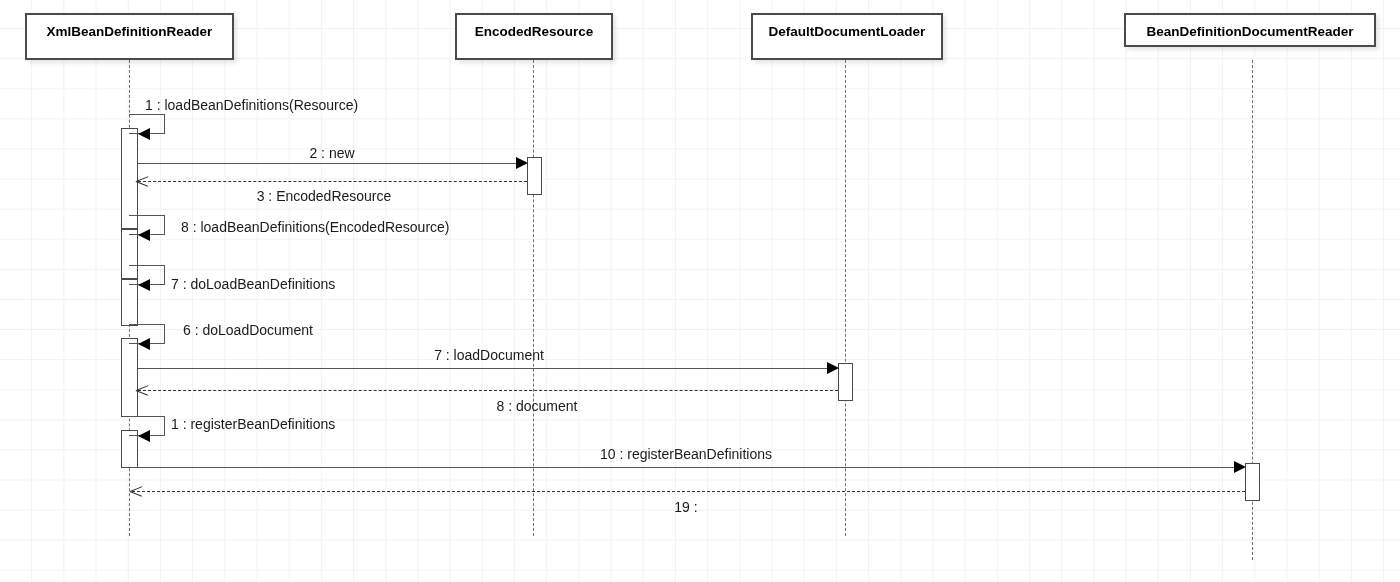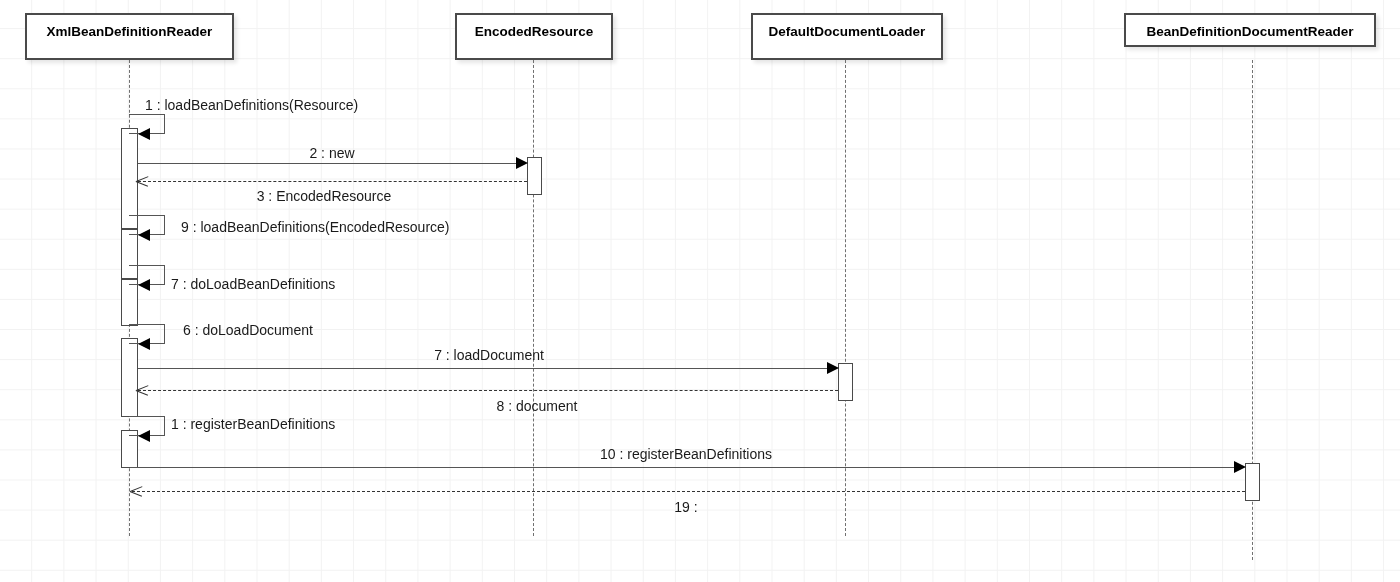--- a/index.html
+++ b/index.html
@@ -154,21 +154,21 @@
   <div class="msgline" style="left:138px;top:163px;width:381px;"></div>
   <div class="arrow filled-right" style="left:516px;top:157px;"></div>
   <div class="lbl center" style="left:332px;top:146px;">2 : new</div>
 
   <div class="msgline ret" style="left:138px;top:181px;width:389px;"></div>
   <div class="arrow open-left" style="left:136px;top:175px;"></div>
   <div class="lbl center" style="left:324px;top:189px;">3 : EncodedResource</div>
 
   <div class="selfbox" style="left:129px;top:215px;width:36px;height:20px;"></div>
   <div class="arrow filled-left" style="left:138px;top:229px;"></div>
-  <div class="lbl" style="left:181px;top:220px;">9 : loadBeanDefinitions(EncodedResource)</div>
+  <div class="lbl" style="left:181px;top:220px;">8 : loadBeanDefinitions(EncodedResource)</div>
 
   <div class="selfbox" style="left:129px;top:265px;width:36px;height:20px;"></div>
   <div class="arrow filled-left" style="left:138px;top:279px;"></div>
   <div class="lbl" style="left:171px;top:277px;">7 : doLoadBeanDefinitions</div>
 
   <div class="selfbox" style="left:129px;top:324px;width:36px;height:20px;"></div>
   <div class="arrow filled-left" style="left:138px;top:338px;"></div>
   <div class="lbl" style="left:183px;top:323px;">6 : doLoadDocument</div>
 
   <div class="msgline" style="left:138px;top:368px;width:692px;"></div>

